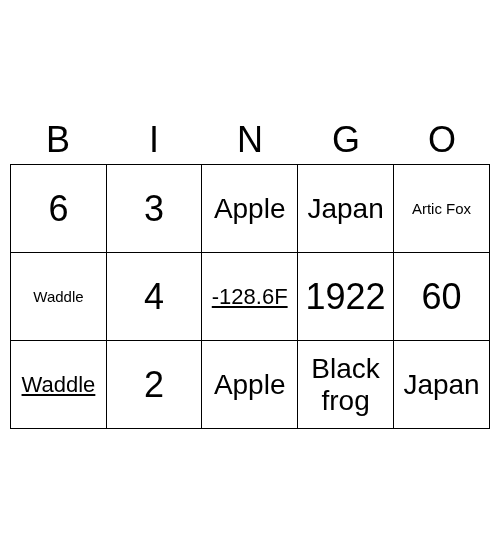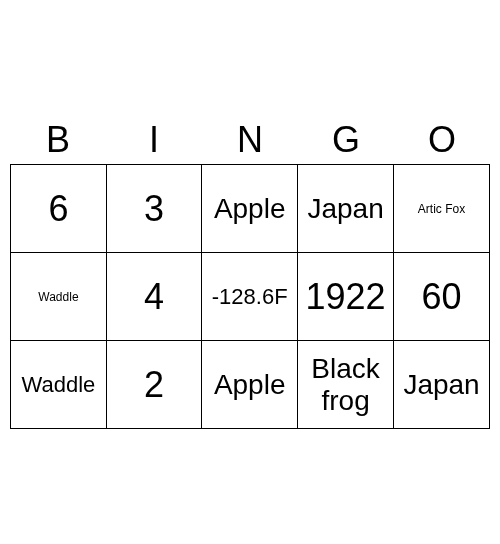--- a/index.html
+++ b/index.html
@@ -51,25 +51,26 @@
     .grid td.large {
       font-size: 28px;
       margin-top: 15px;
     }
 
     .grid td.xlarge {
       font-size: 36px;
     }
 
     .grid td.small {
-      font-size: 12px;
+      font-size: 15px;
     }
 
     .grid td.medium {
       font-size: 22px;
+      text-decoration: underline;
     }
   </style>
 </head>
 <body>
 
 <div style="display:flex; flex-direction:column; width:480px;">
   <div class="bingo-header">
   <div class="header-cell">B</div>
       <div class="header-cell">I</div>
       <div class="header-cell">N</div>

